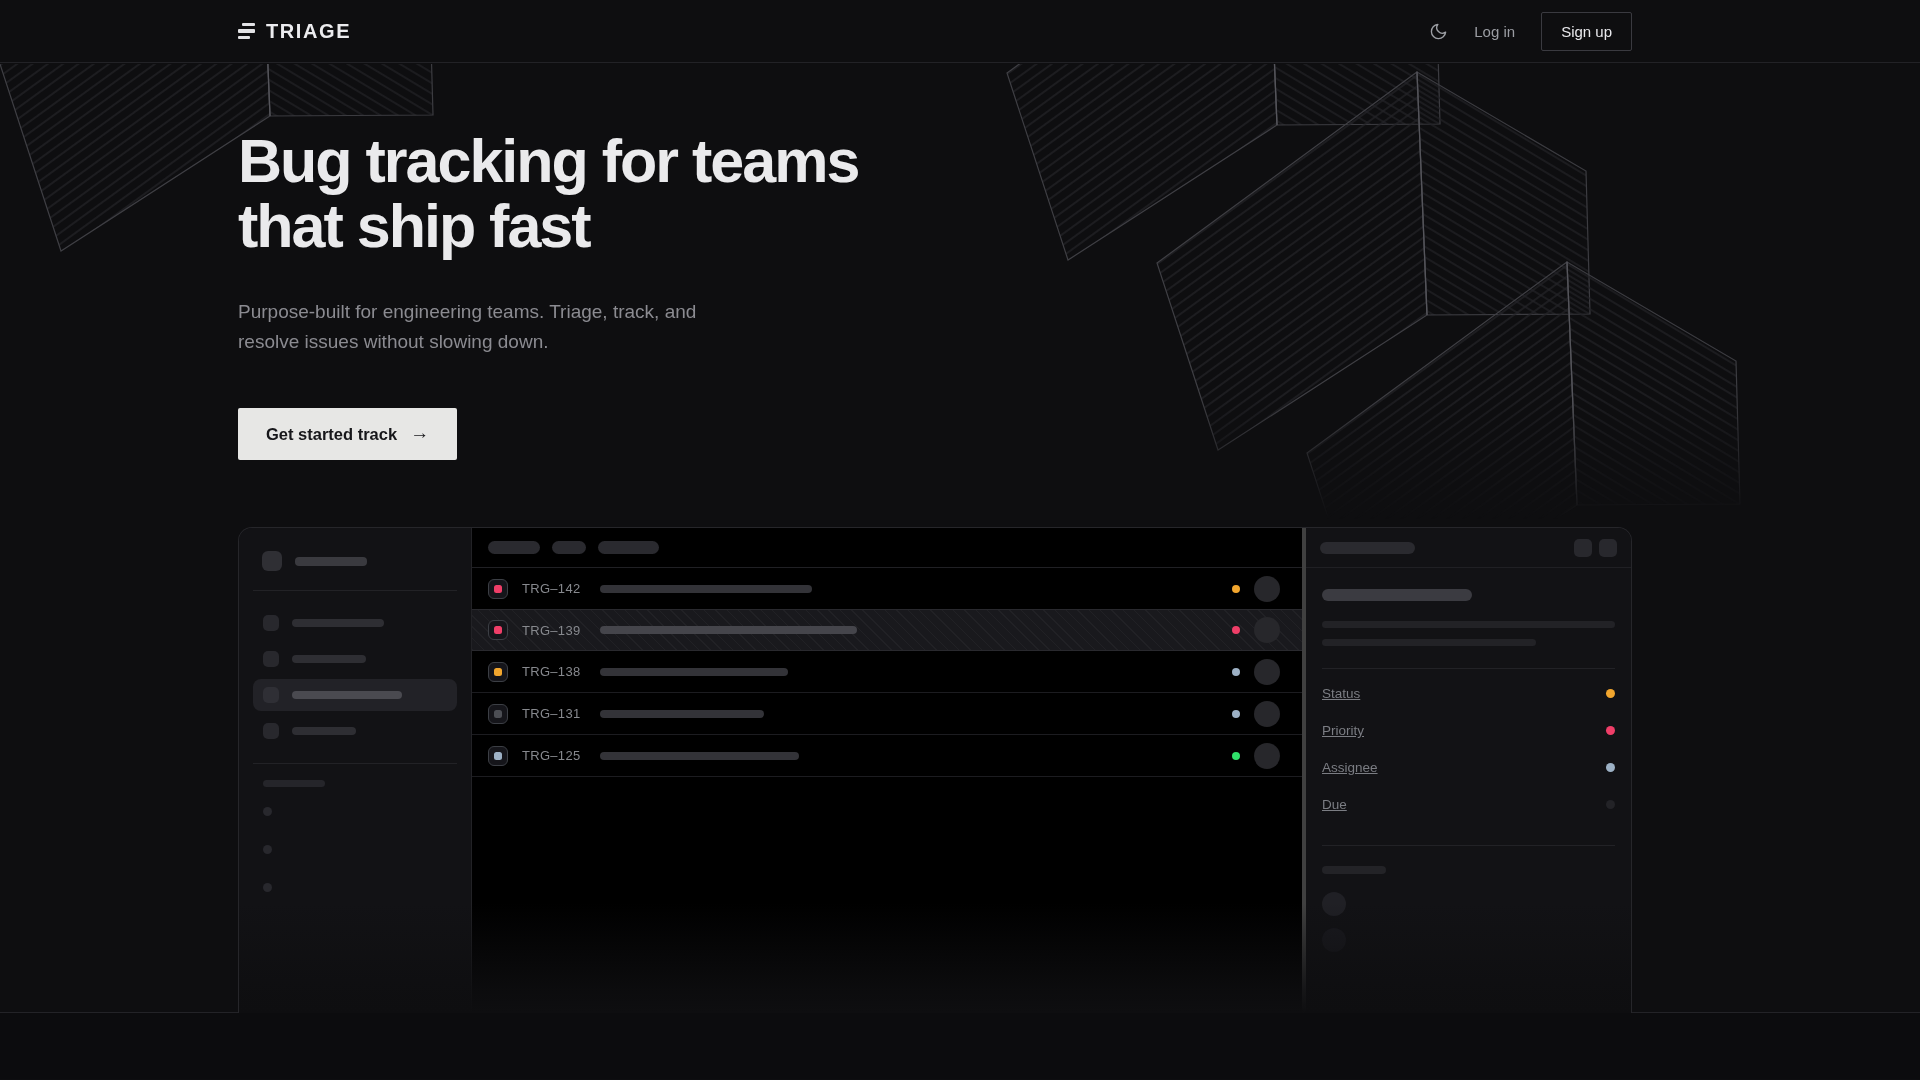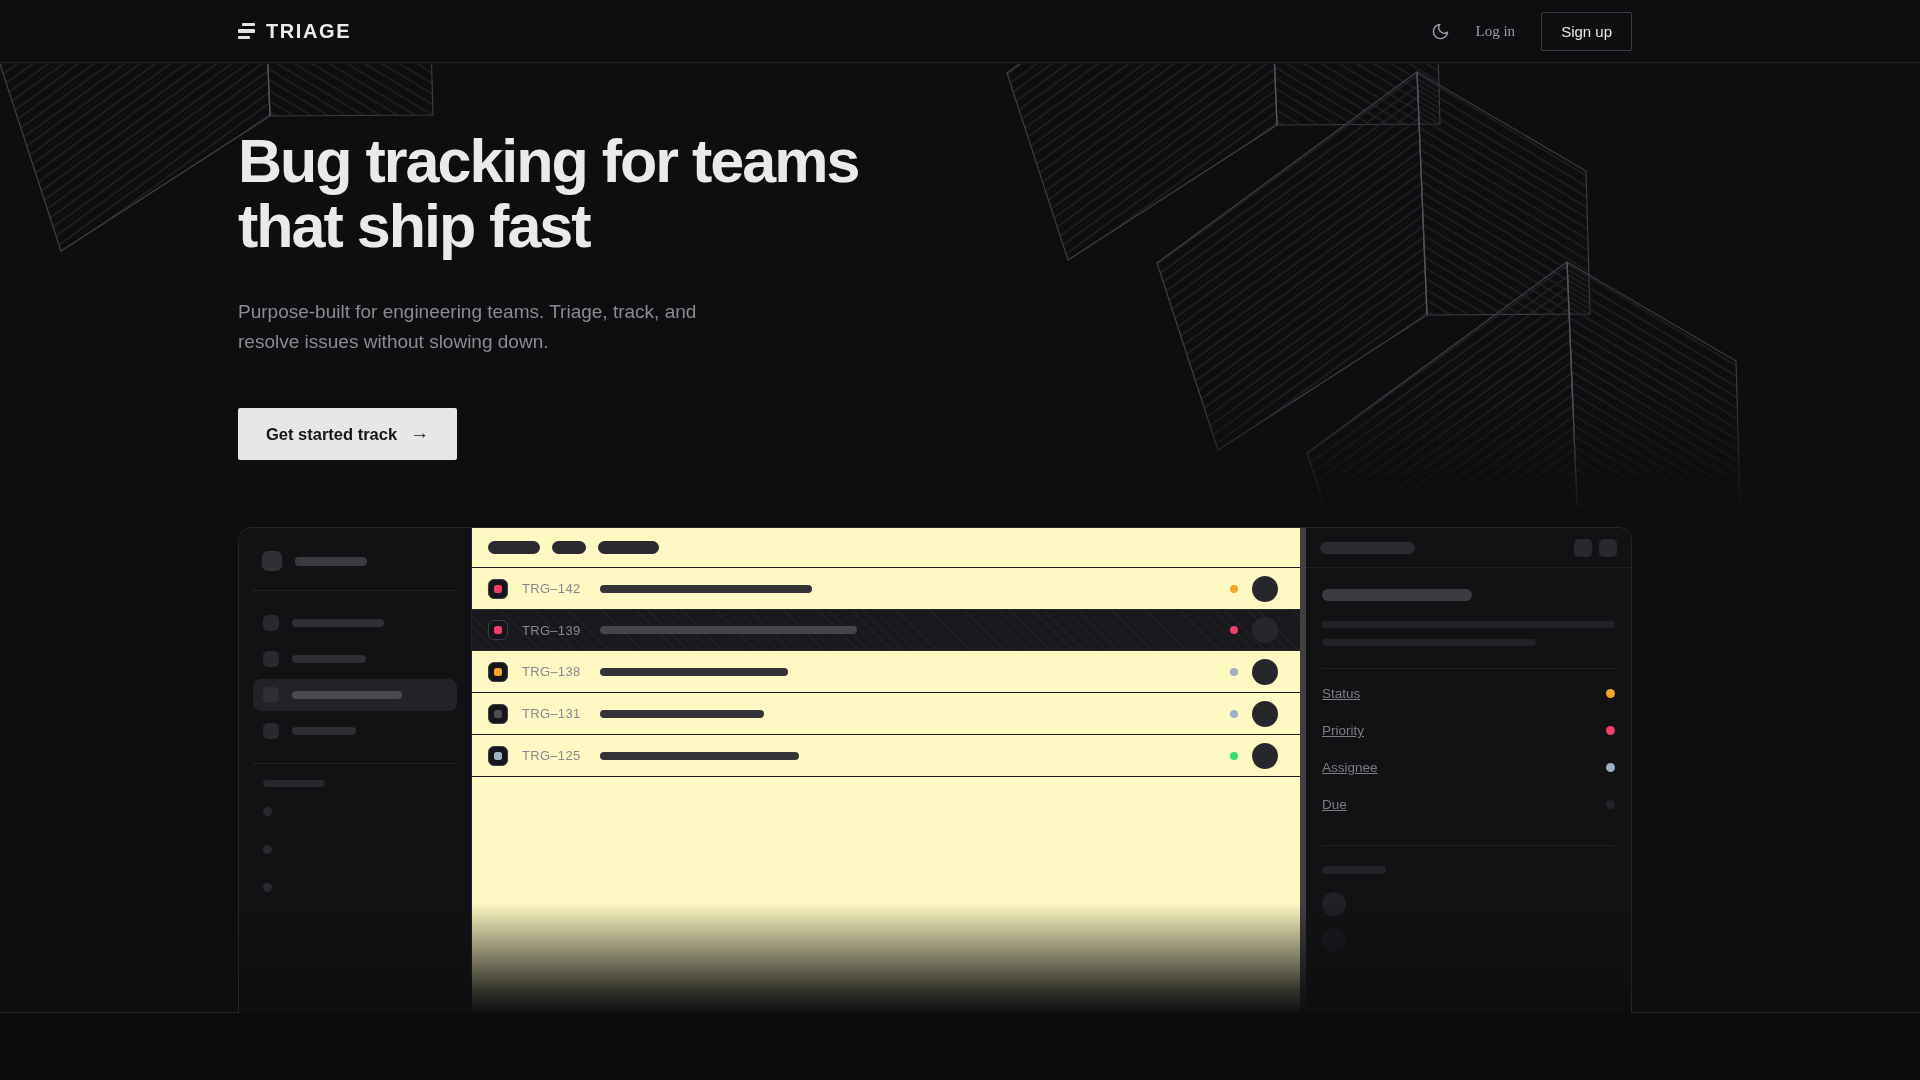--- a/index.html
+++ b/index.html
@@ -11,21 +11,21 @@
   .nav-inner { width:1394px; margin-left:238px; height:62px; display:flex; align-items:center; justify-content:space-between; }
   .brand { display:flex; align-items:center; gap:11px; }
   .logo-icon { display:flex; flex-direction:column; gap:3px; }
   .logo-icon i { display:block; height:3.2px; border-radius:1px; background:#e3e3e6; }
   .logo-icon i:nth-child(1){ width:13px; margin-left:4px; }
   .logo-icon i:nth-child(2){ width:17px; }
   .logo-icon i:nth-child(3){ width:12px; }
   .brand-text { color:#ececef; font-size:20px; font-weight:700; letter-spacing:1.6px; }
   .nav-right { display:flex; align-items:center; gap:26px; }
   .theme-btn { background:none; border:none; cursor:pointer; display:flex; align-items:center; }
-  .login { color:#9b9da3; font-size:15px; cursor:pointer;font-family:Liberation Serif, serif; }
+  .login { color:#9b9da3; font-size:15px; cursor:pointer; }
   .signup { color:#e9e9ed; font-size:15px; border:1px solid #3a3a40; padding:10px 19px; border-radius:2px; background:none; cursor:pointer; }
 
   
   .hero { position:relative; height:950px; border-bottom:1px solid #232327; }
   .deco { position:absolute; top:1px; left:0; width:1920px; height:460px; pointer-events:none;
           -webkit-mask-image:linear-gradient(180deg,#000 72%,transparent 99%);
           mask-image:linear-gradient(180deg,#000 72%,transparent 99%); }
   .hero-inner { position:relative; z-index:2; margin-left:238px; padding-top:66px; }
   h1 { color:#eaeaec; font-size:61px; line-height:1.07; font-weight:600; letter-spacing:-2px; }
   .sub { margin-top:37px; width:480px; color:#8b8b91; font-size:19px; line-height:1.62; }
@@ -35,21 +35,21 @@
   .cta .arrow { font-size:19px; font-weight:400; transform:translateY(-1px); }
 
   
   .mockup { position:absolute; z-index:2; left:238px; top:464px; width:1394px; height:486px;
             border:1px solid #26262a; border-bottom:none; border-radius:14px 14px 0 0;
             background:#121215; display:grid; grid-template-columns:233px 1fr 325px; overflow:hidden; }
   .mockup::after { content:""; position:absolute; inset:auto 0 0 0; height:110px;
                    background:linear-gradient(180deg, rgba(14,14,16,0) 0%, rgba(14,14,16,.85) 80%, #0e0e10 100%); pointer-events:none; }
   .m-col { min-width:0; }
   .m-sidebar { border-right:1px solid #222226; padding:20px 14px 0; background:#121215; }
-  .m-list { border-right:6px solid #404040; background:#fef9c3; }
+  .m-list { border-right:4px solid #404040; background:#000000; }
   .m-detail { background:#121215; }
 
   
   .ws-row { display:flex; align-items:center; gap:13px; padding:0 9px; height:26px; }
   .ws-icon { width:20px; height:20px; border-radius:6px; background:#2f2f34; }
   .sk { border-radius:4px; background:#2e2e33; }
   .ws-bar { width:72px; height:9px; background:#3a3a3f; }
   .side-div { height:1px; background:#222226; margin:16px 0; }
   .side-item { height:32px; margin:4px 0; display:flex; align-items:center; gap:13px; padding:0 10px; border-radius:8px; }
   .side-item .s-icon { width:16px; height:16px; border-radius:5px; background:#28282d; flex:none; }

